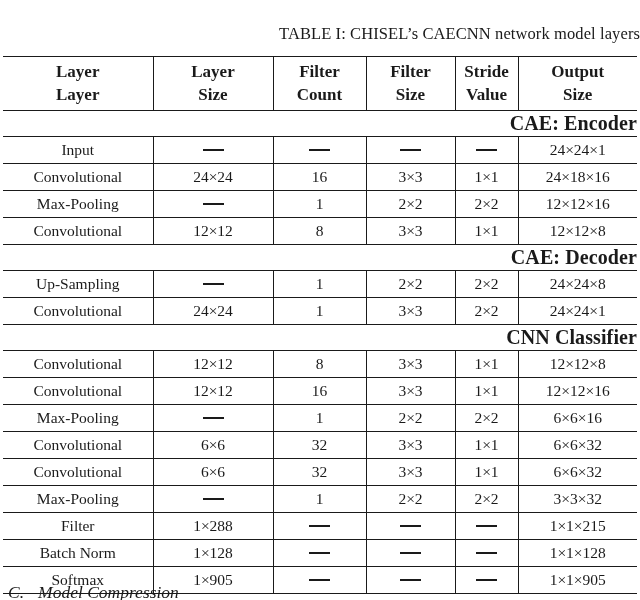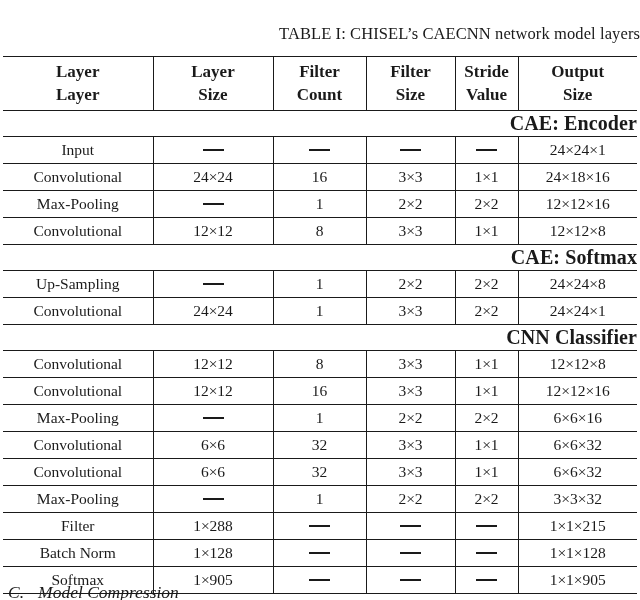--- a/index.html
+++ b/index.html
@@ -197,21 +197,21 @@
         </tr>
         <tr class="data-row rule-thin-bottom">
           <td class="vsep">Convolutional</td>
           <td class="vsep">12×12</td>
           <td class="vsep">8</td>
           <td class="vsep">3×3</td>
           <td class="vsep">1×1</td>
           <td>12×12×8</td>
         </tr>
         <tr class="section-row rule-bottom rule-top">
-          <td colspan="6">CAE: Softmax</td>
+          <td colspan="6">CAE: Decoder</td>
         </tr>
         <tr class="data-row rule-thin-bottom">
           <td class="vsep">Up-Sampling</td>
           <td class="vsep"><span class="dash"></span></td>
           <td class="vsep">1</td>
           <td class="vsep">2×2</td>
           <td class="vsep">2×2</td>
           <td>24×24×8</td>
         </tr>
         <tr class="data-row rule-thin-bottom">

